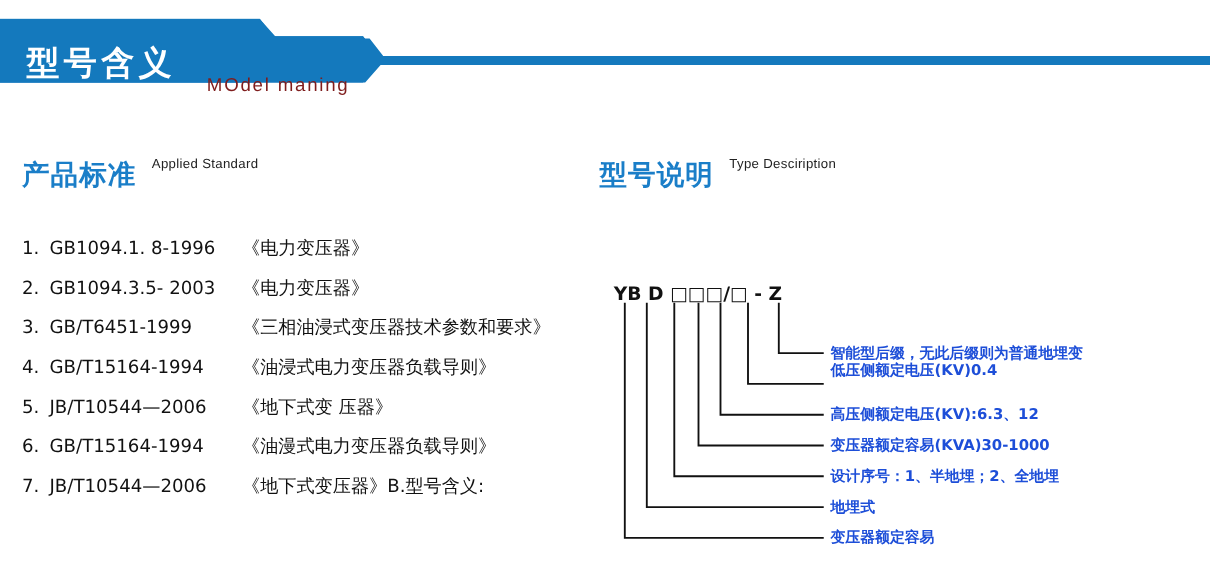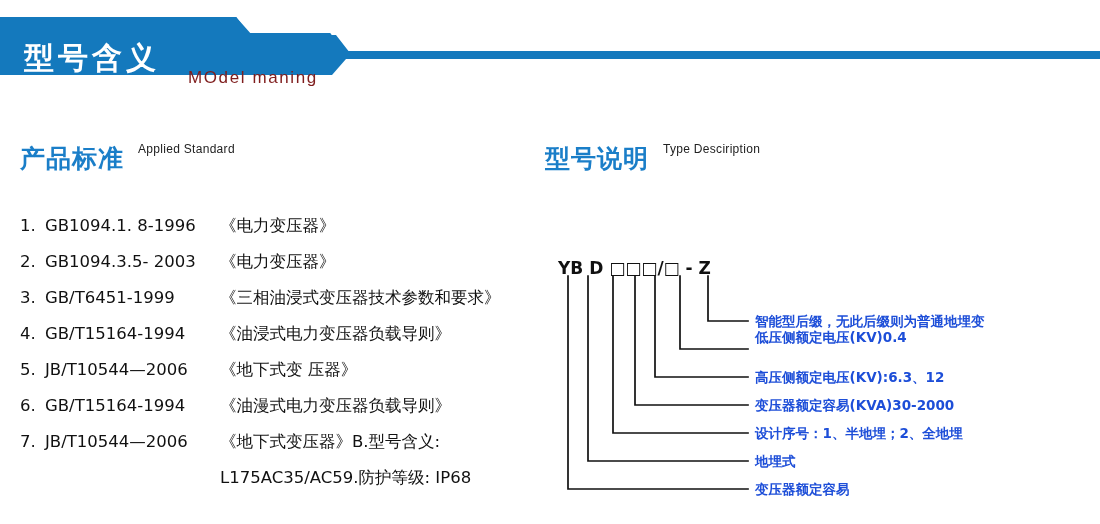--- a/index.html
+++ b/index.html
@@ -130,21 +130,20 @@
       <span class="code">GB/T15164-1994</span>
       <span class="title">《油漫式电力变压器负载导则》</span>
     </div>
     <div class="std-row">
       <span class="idx">7.</span>
       <span class="code">JB/T10544—2006</span>
       <span class="title">《地下式变压器》B.型号含义:</span>
     </div>
     <div class="std-cont">
       <span class="pad"></span>
-      <span>L175AC35/AC59.防护等级: IP68</span>
     </div>
   </div>
 
   <div class="type-diagram">
 
     <div class="code-line">YB D □□□/□ - Z</div>
 
     <svg class="diagram-svg" width="552" height="258" viewBox="0 0 552 258">
       <g stroke="#111" stroke-width="1.7" fill="none" stroke-linecap="square">
 
@@ -161,21 +160,21 @@
         <path d="M40,22 L40,207 L200,207"></path>
 
         <path d="M20,22 L20,235 L200,235"></path>
       </g>
     </svg>
 
     <div class="leader-labels">
       <div class="leader-label" style="top:61px">智能型后缀，无此后缀则为普通地埋变</div>
       <div class="leader-label" style="top:77px">低压侧额定电压(KV)0.4</div>
       <div class="leader-label" style="top:117px">高压侧额定电压(KV):6.3、12</div>
-      <div class="leader-label" style="top:145px">变压器额定容易(KVA)30-2000</div>
+      <div class="leader-label" style="top:145px">变压器额定容易(KVA)30-1000</div>
       <div class="leader-label" style="top:173px">设计序号：1、半地埋；2、全地埋</div>
       <div class="leader-label" style="top:201px">地埋式</div>
       <div class="leader-label" style="top:229px">变压器额定容易</div>
     </div>
 
   </div>
 
 </div>
 
 </body></html>

